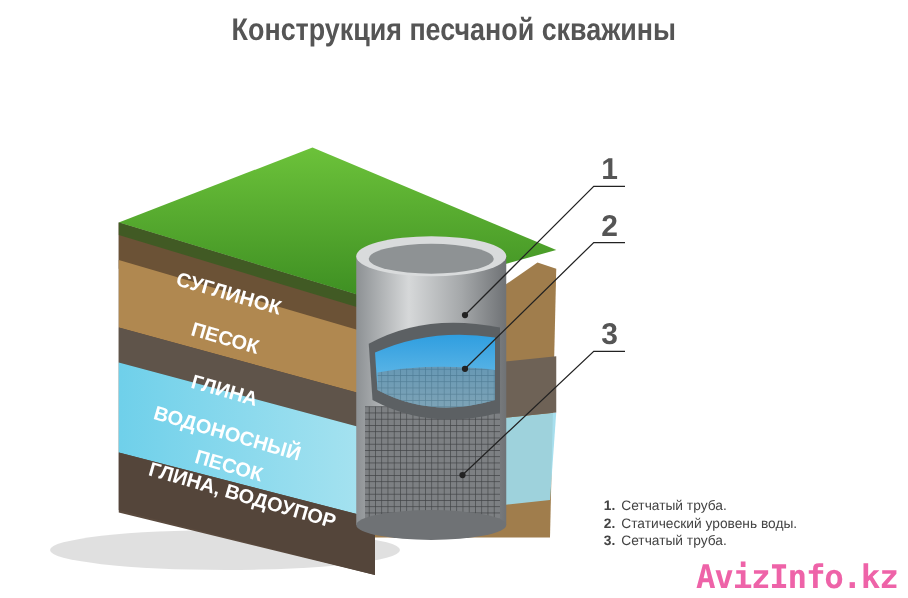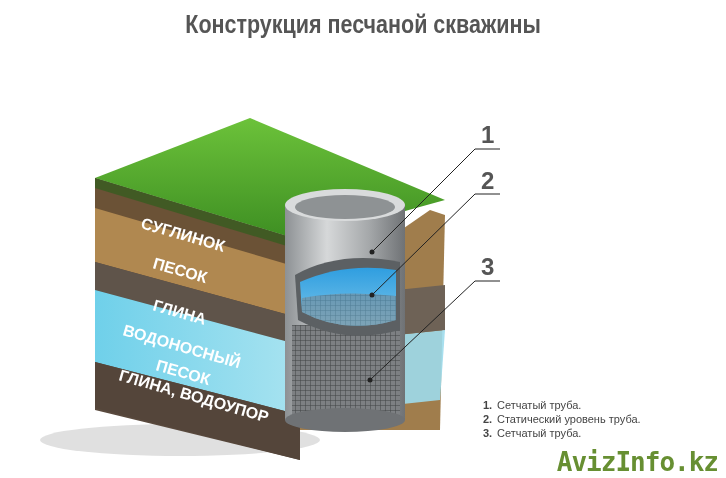--- a/index.html
+++ b/index.html
@@ -4,21 +4,21 @@
 <style>
   html, body { margin:0; padding:0; background:#ffffff; }
   body { width:726px; height:478px; position:relative; overflow:hidden; font-family:"Liberation Sans", sans-serif; }
   .title { position:absolute; left:0; top:10px; width:726px; text-align:center; font-family:"Liberation Sans", sans-serif; font-weight:bold; font-size:25px; color:#555555; letter-spacing:0px; transform:scaleX(0.86); transform-origin:center; }
   svg.scene { position:absolute; left:0; top:0; }
   .layer-label { font-family:"Liberation Sans", sans-serif; font-weight:bold; fill:#ffffff; font-size:16px; }
   .num { font-family:"Liberation Sans", sans-serif; font-weight:bold; fill:#555555; font-size:24px; }
   .legend { position:absolute; left:483px; top:398px; font-family:"Liberation Sans", sans-serif; font-size:11px; color:#444444; line-height:14px; }
   .legend .row { display:flex; }
   .legend .n { font-weight:bold; width:14px; }
-  .watermark { position:absolute; right:8px; top:447px; font-family:"DejaVu Sans Mono", monospace; font-size:26px; color:#4d7c0f; font-weight:bold; opacity:0.85; letter-spacing:-1px; }
+  .watermark { position:absolute; right:8px; top:447px; font-family:"DejaVu Sans Mono", monospace; font-size:26px; color:#ec4899; font-weight:bold; opacity:0.85; letter-spacing:-1px; }
 </style>
 </head>
 <body>
 
 <div class="title">Конструкция песчаной скважины</div>
 
 <svg class="scene" width="726" height="478" viewBox="0 0 726 478">
   <defs>
     <linearGradient id="grassG" x1="0" y1="0" x2="0" y2="1">
       <stop offset="0" stop-color="#6cc23a"></stop>
@@ -102,21 +102,21 @@
   <text class="num" x="481" y="275">3</text>
 </svg>
 
 <div class="legend">
   <div class="row">
     <span class="n">1.</span>
     <span>Сетчатый труба.</span>
   </div>
   <div class="row">
     <span class="n">2.</span>
-    <span>Статический уровень труба.</span>
+    <span>Статический уровень воды.</span>
   </div>
   <div class="row">
     <span class="n">3.</span>
     <span>Сетчатый труба.</span>
   </div>
 </div>
 
 <div class="watermark">AvizInfo.kz</div>
 
 </body></html>

